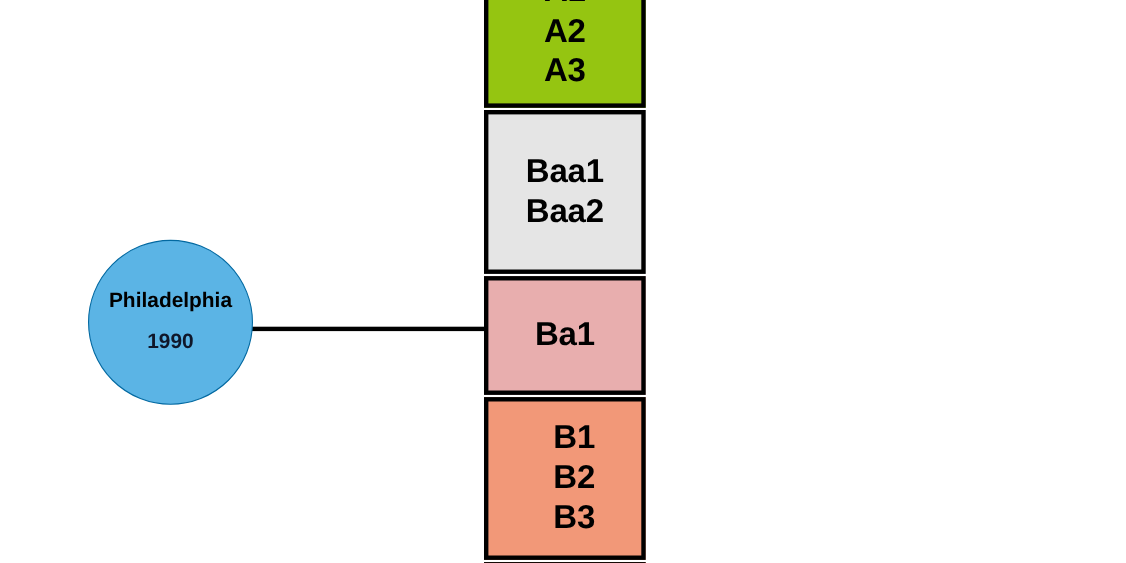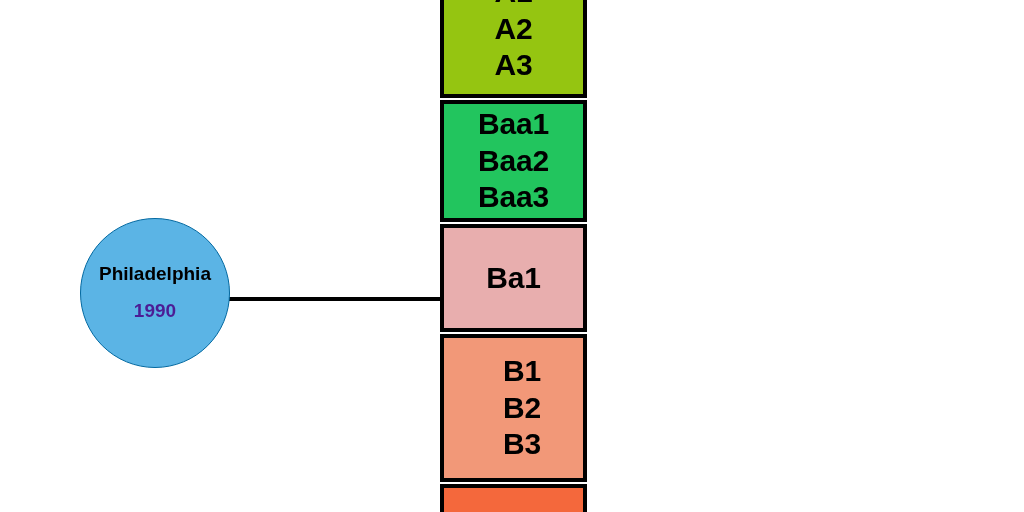--- a/index.html
+++ b/index.html
@@ -47,21 +47,21 @@
     font-size: 19px;
     font-weight: bold;
     color: #000000;
     line-height: 1.1;
     margin-bottom: 16px;
     white-space: nowrap;
   }
   .node-line-2 {
     font-size: 19px;
     font-weight: bold;
-    color: #4c1d95;
+    color: #0f172a;
     line-height: 1.1;
     white-space: nowrap;
   }
 
   
   .rating-column {
     position: absolute;
     left: 440px;
     top: -40px;
     width: 147px;
@@ -98,24 +98,23 @@
   </div>
 
   <div class="rating-column">
 
     <div class="rating-box" style="background:#95c511; height:138px;">
       <div class="rating-label">A1</div>
       <div class="rating-label">A2</div>
       <div class="rating-label">A3</div>
     </div>
 
-    <div class="rating-box" style="background:#22c55e; height:122px;">
+    <div class="rating-box" style="background:#e5e5e5; height:149px;">
       <div class="rating-label">Baa1</div>
       <div class="rating-label">Baa2</div>
-      <div class="rating-label">Baa3</div>
     </div>
 
     <div class="rating-box" style="background:#e8aeae; height:108px;">
       <div class="rating-label">Ba1</div>
     </div>
 
     <div class="rating-box" style="background:#f29878; height:148px;padding-left:17px;">
       <div class="rating-label">B1</div>
       <div class="rating-label">B2</div>
       <div class="rating-label">B3</div>

